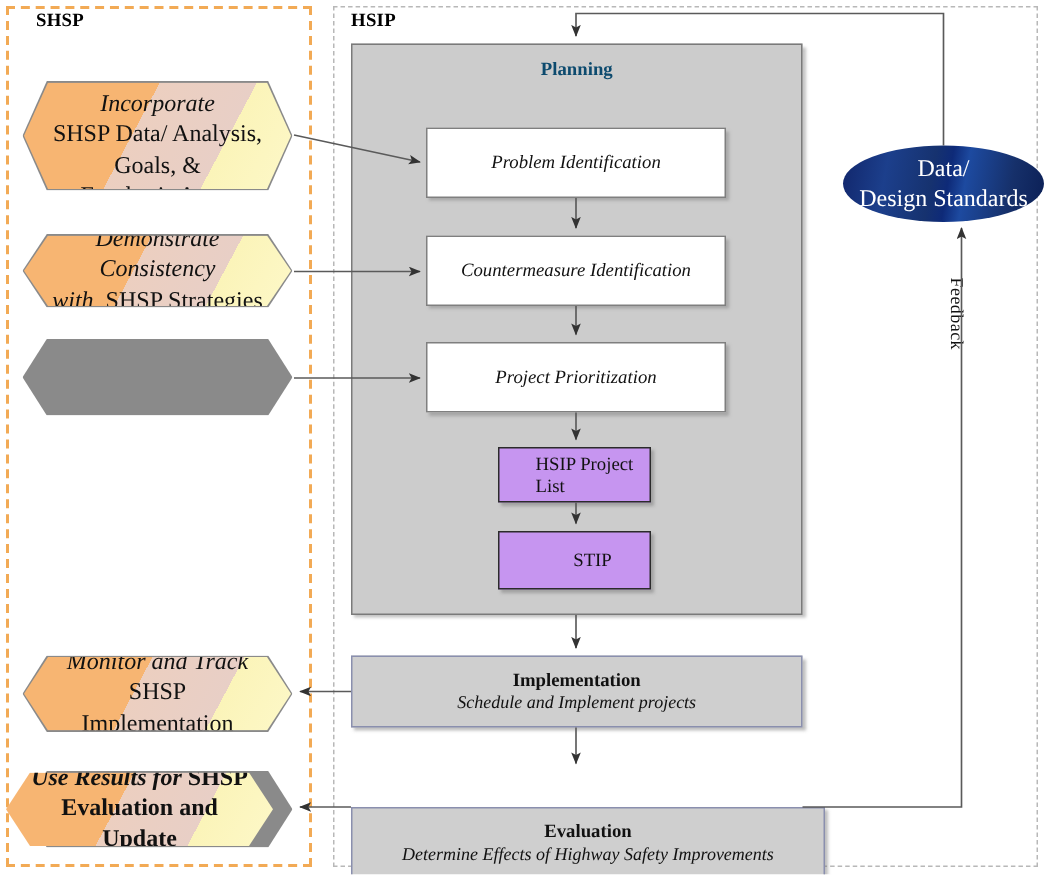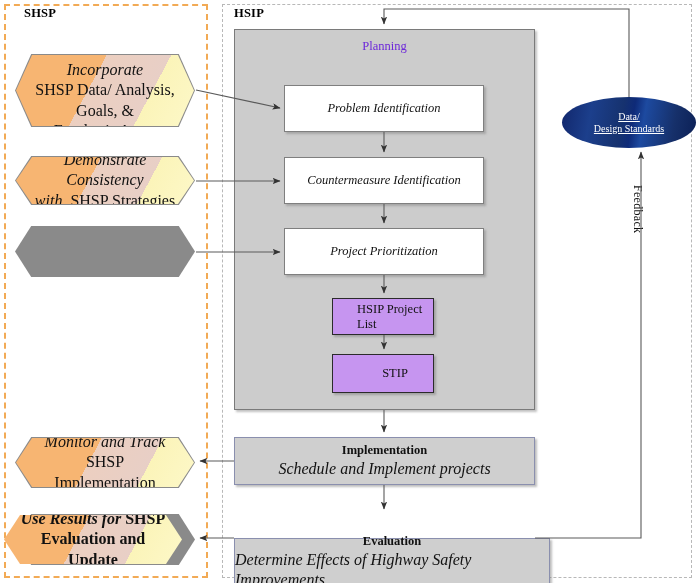--- a/index.html
+++ b/index.html
@@ -58,23 +58,23 @@
     background: #cccccc;
     border: 1px solid #7a7a7a;
     box-shadow: 2px 2px 2px rgba(120,120,120,0.45);
   }
   .planning-title {
     position: absolute;
     left: 0;
     top: 9px;
     width: 100%;
     text-align: center;
-    font-weight: normal;
-    font-size: 12.5px;
-    color: #6d28d9;
+    font-weight: bold;
+    font-size: 12.5px;
+    color: #0c4a6e;
   }
 
   
   .proc {
     position: absolute;
     box-sizing: border-box;
     background: #ffffff;
     border: 1px solid #7f7f7f;
     display: flex;
     align-items: center;
@@ -120,21 +120,21 @@
   .stage-impl { left: 234px; top: 437px; width: 301px; height: 48px; }
   .stage-eval { left: 234px; top: 538px; width: 316px; height: 48px; }
   .stage-title {
     font-weight: bold;
     font-size: 12.5px;
     color: #111111;
     line-height: 1.25;
   }
   .stage-sub {
     font-style: italic;
-    font-size: 16px;
+    font-size: 12px;
     color: #111111;
     line-height: 1.25;
   }
 
   
   .hex {
     position: absolute;
     display: flex;
     align-items: center;
     justify-content: center;
@@ -189,23 +189,22 @@
         #16326f 44%,
         #0e2a78 52%,
         #1d4aa0 60%,
         #16306a 82%,
         #0b1f55 100%);
     display: flex;
     align-items: center;
     justify-content: center;
     text-align: center;
     color: #ffffff;
-    font-size: 10px;
+    font-size: 16px;
     line-height: 1.2;
-    text-decoration: underline;
   }
 
   
   #wires {
     position: absolute;
     left: 0;
     top: 0;
     width: 700px;
     height: 583px;
     pointer-events: none;

